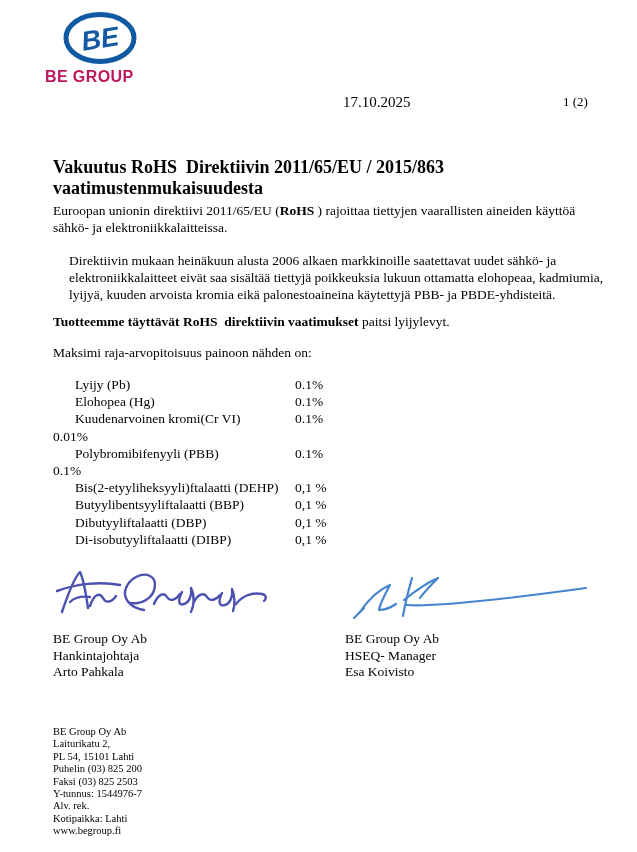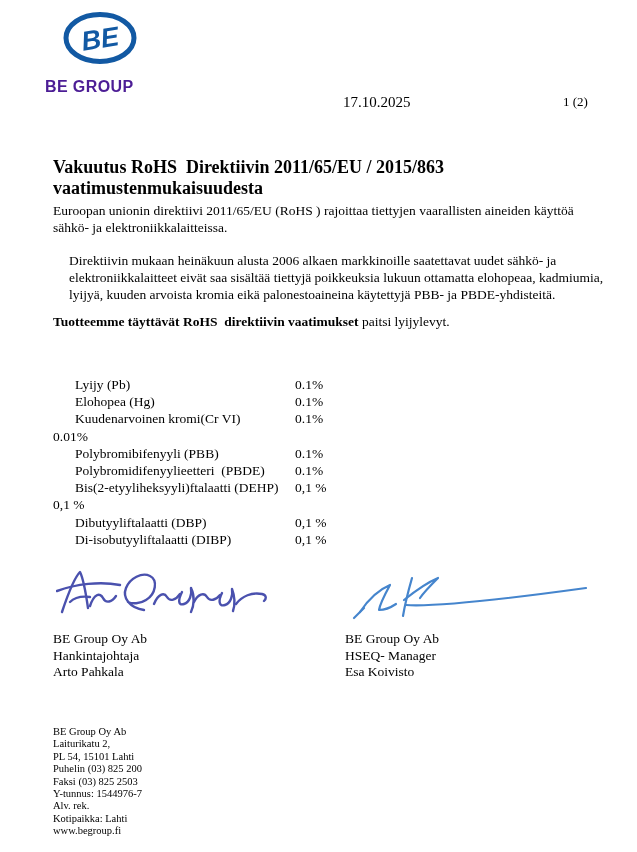--- a/index.html
+++ b/index.html
@@ -10,26 +10,26 @@
     font-family:"Liberation Serif", serif;
     color:#000000;
     overflow:hidden;
   }
   .abs { position:absolute; }
 
   
   .logo { left:45px; top:12px; width:110px; }
   .logo svg { display:block; margin-left:16px; }
   .logo-wordmark {
-    margin-top:12px;
+    margin-top:2px;
     font-family:"Liberation Sans", sans-serif;
     font-weight:bold;
     font-size:16px;
     letter-spacing:0.4px;
-    color:#4c1d95;
+    color:#be185d;
     white-space:nowrap;
   }
 
   
   .date { left:343px; top:94px; font-size:15px;text-align:right; }
   .page-number { left:563px; top:94px; font-size:13px; }
 
   
   .doc-title {
     left:53px; top:157px; width:560px;
@@ -70,26 +70,27 @@
       <text x="39" y="36" text-anchor="middle" font-family="Liberation Sans, sans-serif" font-weight="bold" font-style="italic" font-size="27" fill="#1259a3" transform="rotate(-9 39 26)">BE</text>
     </svg>
     <div class="logo-wordmark">BE GROUP</div>
   </div>
 
   <div class="abs date">17.10.2025</div>
   <div class="abs page-number">1 (2)</div>
 
   <div class="abs doc-title">Vakuutus RoHS  Direktiivin 2011/65/EU / 2015/863 vaatimustenmukaisuudesta</div>
 
-  <div class="abs para para1"><span>Euroopan unionin direktiivi 2011/65/EU (</span><span style="font-weight:normal">RoHS</span><span> ) rajoittaa tiettyjen vaarallisten aineiden käyttöä sähkö- ja elektroniikkalaitteissa.</span></div>
+  <div class="abs para para1"><span>Euroopan unionin direktiivi 2011/65/EU (</span><span style="font-weight:bold">RoHS</span><span> ) rajoittaa tiettyjen vaarallisten aineiden käyttöä sähkö- ja elektroniikkalaitteissa.</span></div>
 
   <div class="abs para para2">Direktiivin mukaan heinäkuun alusta 2006 alkaen markkinoille saatettavat uudet sähkö- ja elektroniikkalaitteet eivät saa sisältää tiettyjä poikkeuksia lukuun ottamatta elohopeaa, kadmiumia, lyijyä, kuuden arvoista kromia eikä palonestoaineina käytettyjä PBB- ja PBDE-yhdisteitä.</div>
 
   <div class="abs para claim"><span style="font-weight:bold">Tuotteemme täyttävät RoHS  direktiivin vaatimukset</span><span> paitsi lyijylevyt.</span></div>
 
+  <div class="abs limits-intro">Maksimi raja-arvopitoisuus painoon nähden on:</div>
 
   <div class="abs limits-table">
 
       <div class="limit-row">
         <span class="limit-substance">Lyijy (Pb)</span>
         <span class="limit-value">0.1%</span>
       </div>
 
       <div class="limit-row">
         <span class="limit-substance">Elohopea (Hg)</span>
@@ -104,30 +105,30 @@
       <div class="limit-row">
         <span class="limit-value">0.01%</span>
       </div>
 
       <div class="limit-row">
         <span class="limit-substance">Polybromibifenyyli (PBB)</span>
         <span class="limit-value">0.1%</span>
       </div>
 
       <div class="limit-row">
-        <span class="limit-substance">Polybromidifenyylieetteri  (PBDE)</span>
         <span class="limit-value">0.1%</span>
       </div>
 
       <div class="limit-row">
         <span class="limit-substance">Bis(2-etyyliheksyyli)ftalaatti (DEHP)</span>
         <span class="limit-value">0,1 %</span>
       </div>
 
       <div class="limit-row">
+        <span class="limit-substance">Butyylibentsyyliftalaatti (BBP)</span>
         <span class="limit-value">0,1 %</span>
       </div>
 
       <div class="limit-row">
         <span class="limit-substance">Dibutyyliftalaatti (DBP)</span>
         <span class="limit-value">0,1 %</span>
       </div>
 
       <div class="limit-row">
         <span class="limit-substance">Di-isobutyyliftalaatti (DIBP)</span>

